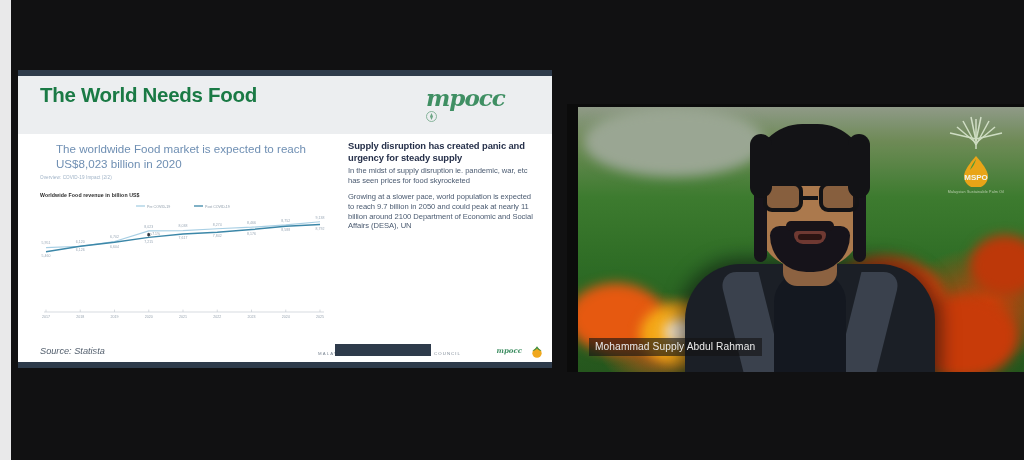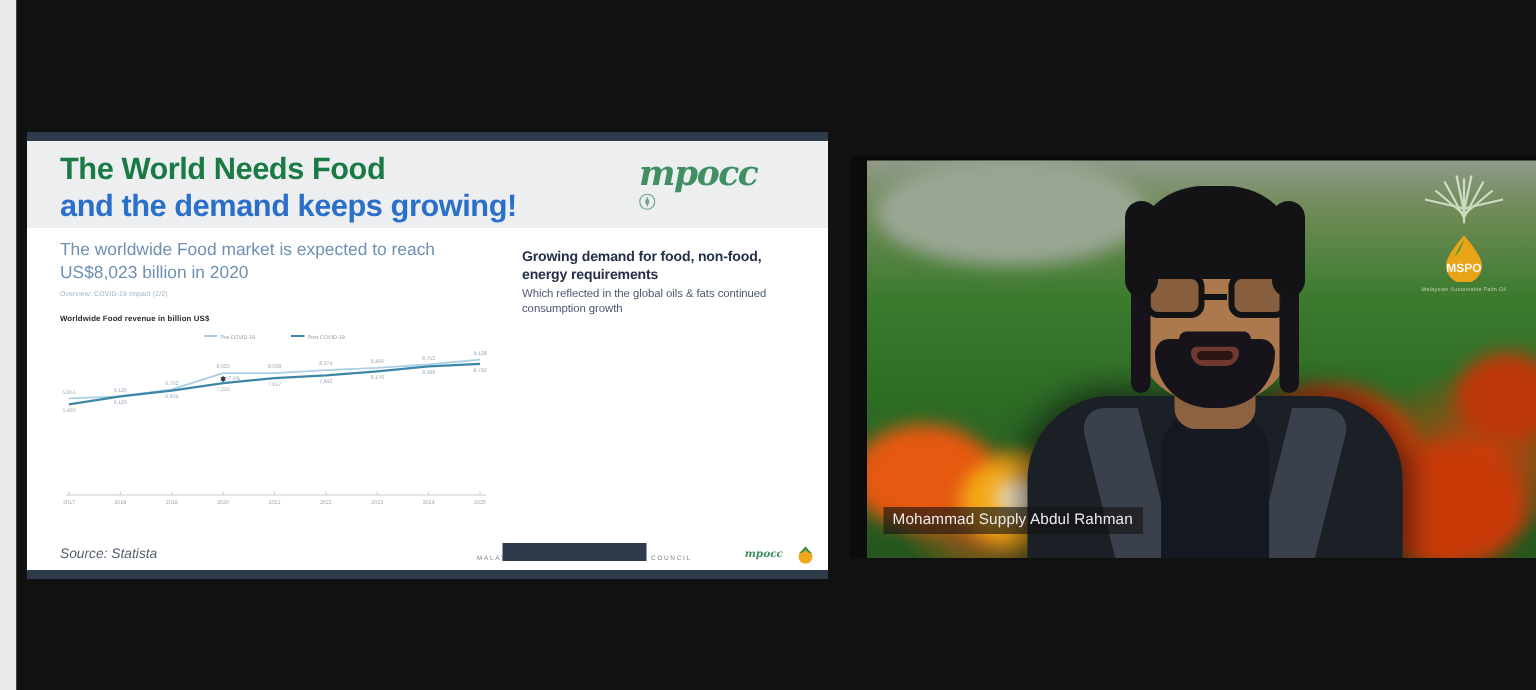--- a/index.html
+++ b/index.html
@@ -11,21 +11,21 @@
   }
   
   #left-edge {
     position:absolute; left:0; top:0; width:11px; height:460px;
     background:#e9e9ea;
   }
   #stage { position:absolute; left:11px; top:0; width:1013px; height:460px; background:#111112; }
 
   
   #slide {
-    position:absolute; left:7px; top:88px; width:534px; height:298px;
+    position:absolute; left:7px; top:70px; width:534px; height:298px;
     background:#22c55e; overflow:hidden;
   }
   #slide-topbar { position:absolute; left:0; top:0; width:534px; height:6px; background:#2e3b4b; }
   #slide-header {
     position:absolute; left:0; top:6px; width:534px; height:58px;
     background:#eceef0;
   }
   #slide-title-wrap { position:absolute; left:22px; top:6px; }
   .title-l1 { font-size:20.5px; font-weight:bold; color:#1a7a45; letter-spacing:-0.3px; line-height:25px; }
   .title-l2 { font-size:20.5px; font-weight:bold; color:#2a6fc9; letter-spacing:-0.3px; line-height:25px; }
@@ -39,21 +39,21 @@
   #mpocc-sub { display:flex; gap:3px; align-items:flex-start; margin-top:1px; }
   #mpocc-mark { width:11px; height:11px; }
   #mpocc-lines { display:flex; flex-direction:column; gap:1.3px; padding-top:1px; }
   #mpocc-lines i { display:block; height:1.4px; background:#7fae93; }
 
   
   #slide-body { position:absolute; left:0; top:64px; width:534px; height:210px; background:#fff; }
   #col-left { position:absolute; left:22px; top:8px; width:292px; }
   #col-right { position:absolute; left:330px; top:6px; width:186px; }
 
-  #kicker { font-size:11.6px; color:#6f8fb3; line-height:14.5px; font-weight:400; }
+  #kicker { font-size:11.6px; color:#6f8fb3; line-height:14.5px; font-weight:400;margin-left:16px; }
   #kicker-src { font-size:4.6px; color:#9fb2c6; margin-top:4px; letter-spacing:.1px; }
 
   #chart-title { font-size:5.2px; font-weight:bold; color:#2b2b2b; margin-top:12px; letter-spacing:.1px; }
 
   #chart-area { position:relative; width:288px; height:120px; margin-top:2px; }
   #chart-svg { position:absolute; left:0; top:0; }
 
   
   .r-head { font-size:9.4px; font-weight:bold; color:#26304a; line-height:11.6px; letter-spacing:-0.1px; }
   .r-body { font-size:7.6px; color:#4a5a70; line-height:9.6px; margin-top:3px; letter-spacing:-0.05px; }
@@ -147,21 +147,20 @@
 
 <div id="stage">
 
   <div id="slide">
 
     <div id="slide-topbar"></div>
 
     <div id="slide-header">
       <div id="slide-title-wrap">
         <div class="title-l1">The World Needs Food</div>
-        <div class="title-l2">and the demand keeps growing!</div>
       </div>
 
       <div id="mpocc-logo">
         <div id="mpocc-word">mpocc</div>
         <div id="mpocc-sub">
           <svg id="mpocc-mark" viewBox="0 0 22 22">
             <circle cx="11" cy="11" r="10" fill="none" stroke="#6fa687" stroke-width="1.6"></circle>
             <path d="M11 4 L14 11 L11 18 L8 11 Z" fill="#6fa687"></path>
           </svg>
           <span id="mpocc-lines">
@@ -230,24 +229,25 @@
                 <text x="245.75" y="118" text-anchor="middle" font-size="3.6" fill="#98a4b0" font-family="Liberation Sans, sans-serif">2024</text>
                 <line x1="280" y1="112" x2="280" y2="109.6" stroke="#c6ccd3" stroke-width="0.7"></line>
                 <text x="280" y="118" text-anchor="middle" font-size="3.6" fill="#98a4b0" font-family="Liberation Sans, sans-serif">2025</text>
               </g>
           </svg>
         </div>
       </div>
 
       <div id="col-right">
         <div class="r-block">
+          <div class="r-head">Supply disruption has created panic and urgency for steady supply</div>
+          <div class="r-body">In the midst of supply disruption ie. pandemic, war, etc has seen prices for food skyrocketed</div>
         </div>
         <div class="r-block">
-          <div class="r-head">Growing demand for food, non-food, energy requirements</div>
-          <div class="r-body">Which reflected in the global oils &amp; fats continued consumption growth</div>
+          <div class="r-body">Growing at a slower pace, world population is expected to reach 9.7 billion in 2050 and could peak at nearly 11 billion around 2100 Department of Economic and Social Affairs (DESA), UN</div>
         </div>
       </div>
     </div>
 
     <div id="slide-footer">
       <div id="source-note">Source: Statista</div>
       <div id="footer-brand">
         <span id="footer-brand-text">MALAYSIAN PALM OIL CERTIFICATION COUNCIL</span>
       </div>
       <div id="footer-occluder"></div>

